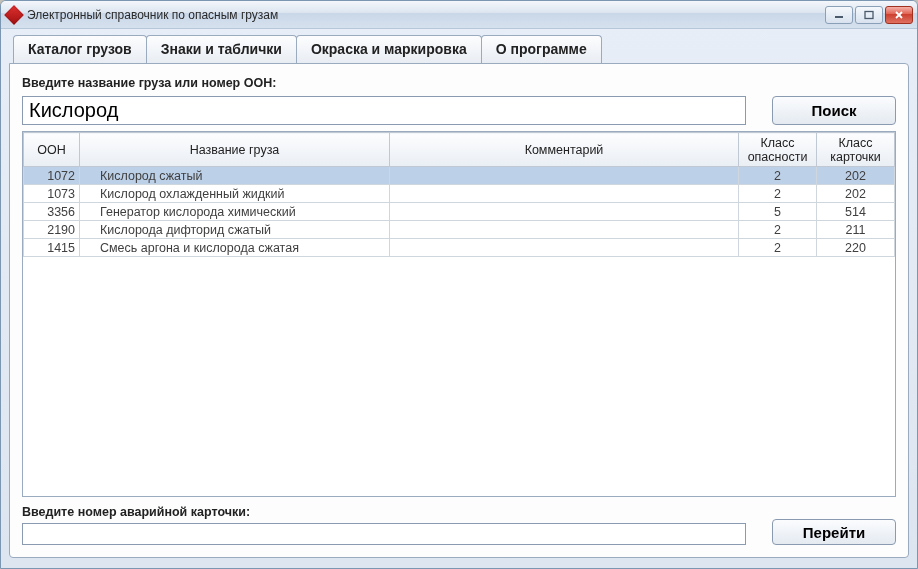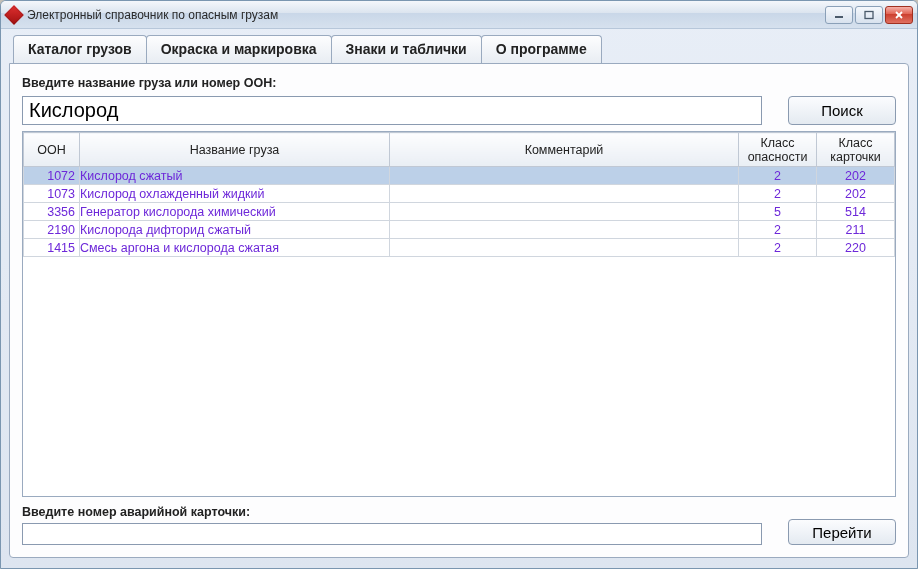--- a/index.html
+++ b/index.html
@@ -120,26 +120,26 @@
   }
   .search-input {
     flex: 1;
     font-size: 20px;
     padding: 2px 6px;
     border: 1px solid #8a9ab0;
     background: #fff;
     font-family: inherit;
   }
   .big-btn {
-    width: 108px;
+    width: 124px;
     border: 1px solid #8a9ab0;
     border-radius: 4px;
     background: linear-gradient(to bottom, #fbfcfe 0%, #e4eaf1 100%);
     font-size: 15px;
-    font-weight: normal;
+    font-weight: bold;
     cursor: pointer;
   }
 
   .grid-wrap {
     flex: 1;
     border: 1px solid #9aaabf;
     background: #fff;
     overflow: hidden;
     display: flex;
     flex-direction: column;
@@ -153,23 +153,23 @@
     background: linear-gradient(to bottom, #fdfdfe 0%, #e9eef4 100%);
     border: 1px solid #c0c8d4;
     padding: 0 6px;
     font-weight: normal;
     color: #222;
     text-align: center;
     height: 34px;
   }
   table.grid td {
     border: 1px solid #d0d6de;
-    padding: 1px 0;
+    padding: 1px 20px;
     height: 18px;
-    color: #6d28d9;
+    color: #404040;
   }
   table.grid td.num { text-align: right; padding-right: 4px; }
   table.grid td.center { text-align: center; }
   table.grid tr.selected td {
     background: #bcd0e8;
   }
   .grid-blank {
     flex: 1;
     background: #fff;
   }
@@ -217,22 +217,22 @@
             <line x1="3" y1="2" x2="9" y2="8" stroke="#fff" stroke-width="1.8"></line>
             <line x1="9" y1="2" x2="3" y2="8" stroke="#fff" stroke-width="1.8"></line>
           </svg>
       </div>
     </div>
   </div>
 
   <div class="client">
     <div class="tabs">
       <div class="tab">Каталог грузов</div>
+      <div class="tab">Знаки и таблички</div>
       <div class="tab">Окраска и маркировка</div>
-      <div class="tab">Знаки и таблички</div>
       <div class="tab">О программе</div>
     </div>
 
     <div class="tab-body">
 
       <div class="label">Введите название груза или номер ООН:</div>
 
       <div class="search-row">
         <input class="search-input" value="Кислород" style="">
         <button class="big-btn">Поиск</button>

